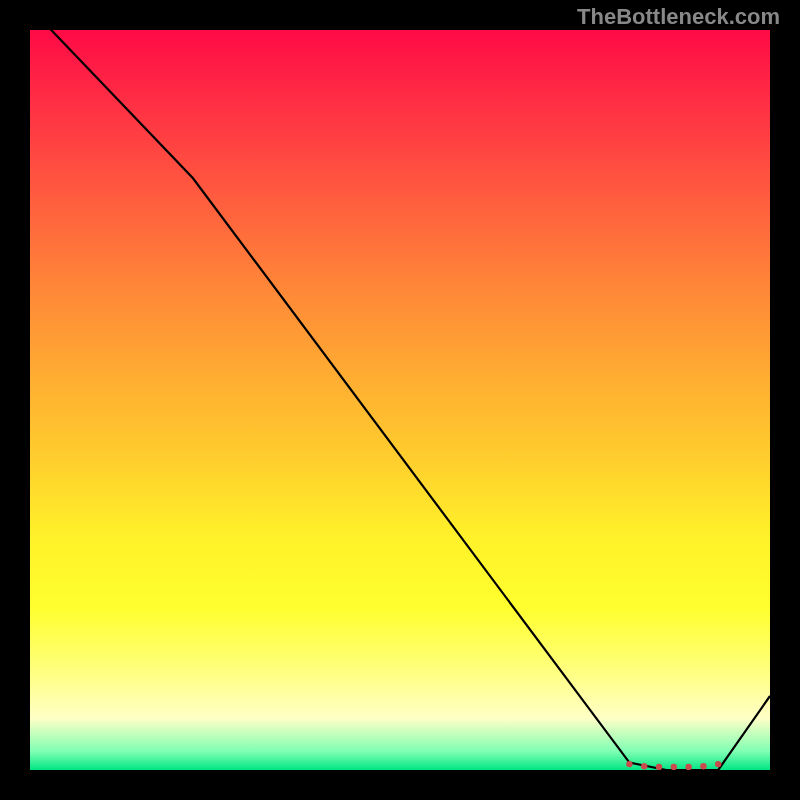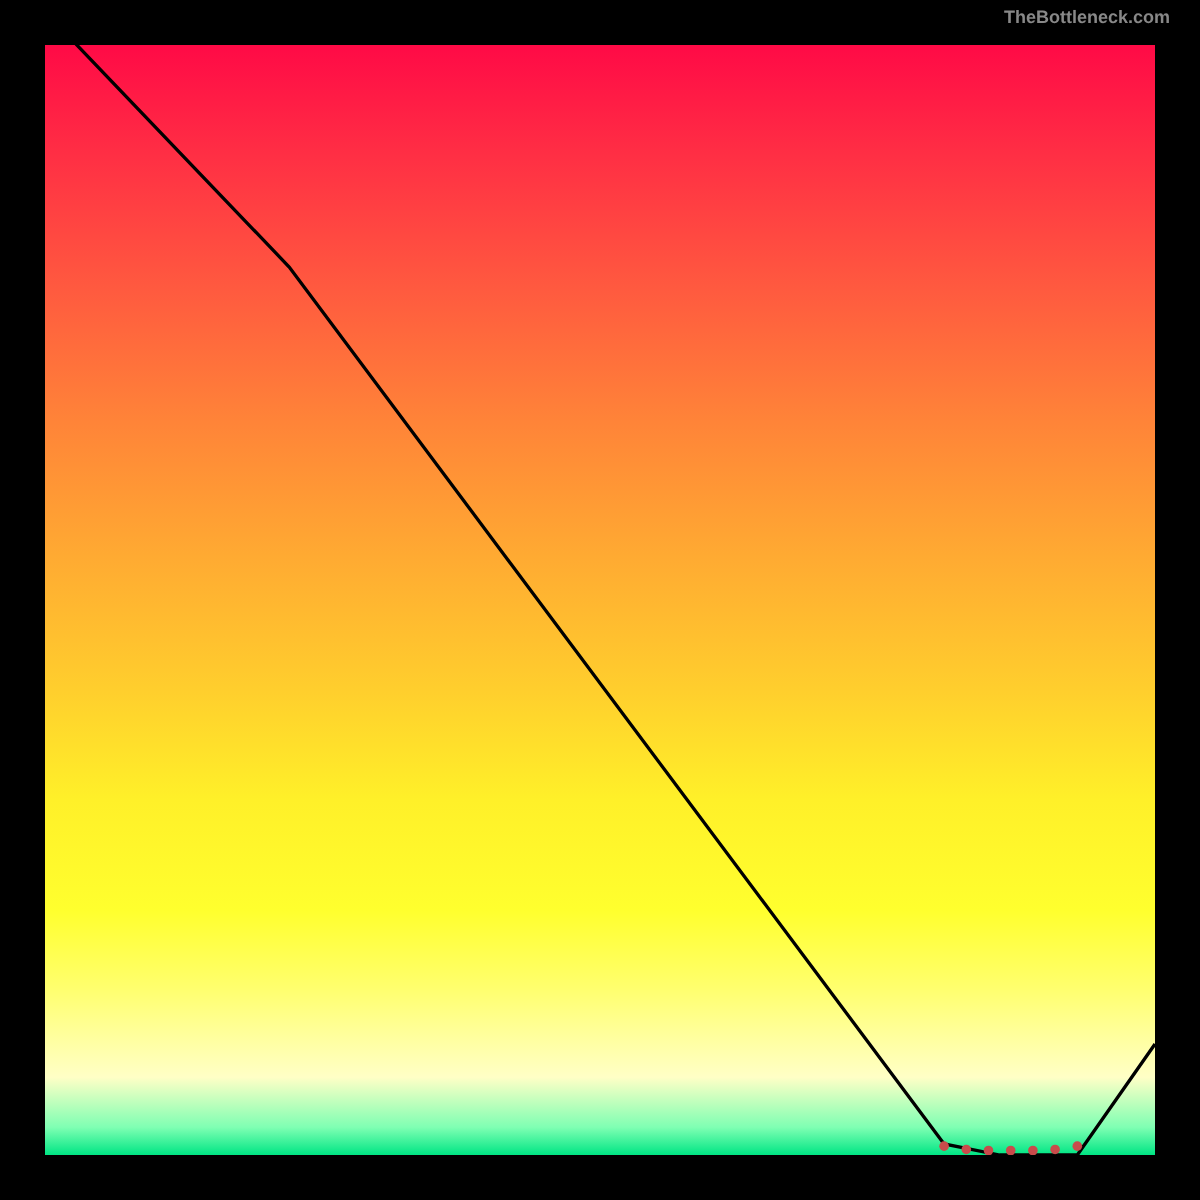--- a/index.html
+++ b/index.html
@@ -15,21 +15,21 @@
     width: 800px;
     height: 800px;
     position: relative;
     background: #000;
   }
   .watermark {
     position: absolute;
     top: 4px;
     right: 20px;
     color: #888;
-    font-size: 12px;
+    font-size: 22px;
     font-weight: bold;
     z-index: 10;
     text-align: right;
   }
   .plot-area {
     position: absolute;
     left: 30px;
     top: 30px;
     width: 740px;
     height: 740px;

